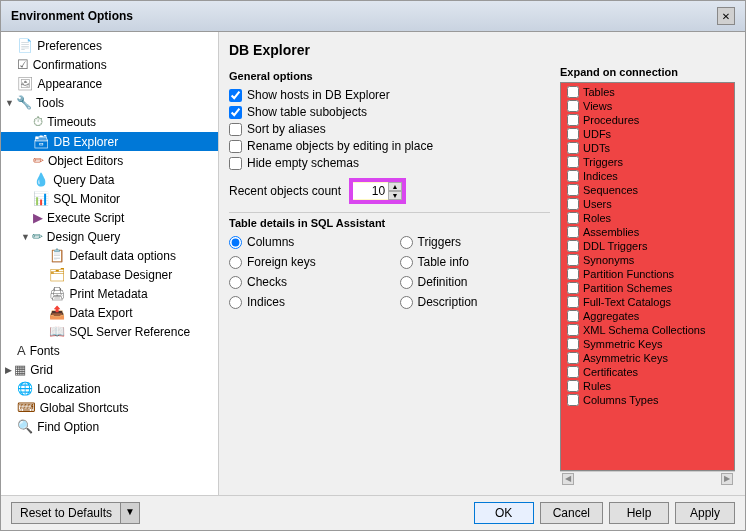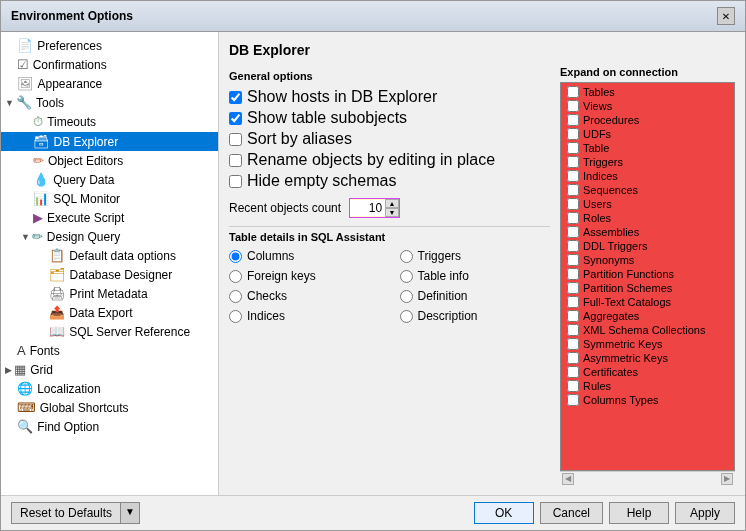--- a/index.html
+++ b/index.html
@@ -66,29 +66,29 @@
 
     .group-label {
       font-weight: bold; font-size: 11px;
       margin-bottom: 6px; margin-top: 4px;
     }
     .checkbox-row {
       display: flex; align-items: center;
       margin: 3px 0; gap: 5px;
     }
     .checkbox-row input[type=checkbox] { cursor: pointer; width: 13px; height: 13px; }
-    .checkbox-row label { font-size: 16px; cursor: pointer; }
+    .checkbox-row label { font-size: 12px; cursor: pointer; }
 
     .row-input {
       display: flex; align-items: center;
       margin: 8px 0; gap: 8px;
     }
     .row-input label { font-size: 12px; }
     .spinner-wrap {
-      display: flex; align-items: center; border: 1px solid #d946ef;
+      display: flex; align-items: center; border: 4px solid #d946ef;
       background: #fef9c3;
     }
     .spinner-input {
       width: 35px; border: none; outline: none;
       text-align: right; padding: 1px 3px; font-size: 12px;
     }
     .spinner-btns {
       display: flex; flex-direction: column;
     }
     .spinner-btn {
@@ -375,21 +375,21 @@
                 <div class="expand-item">
                   <input type="checkbox" style="">
                   <label>Procedures</label>
                 </div>
                 <div class="expand-item">
                   <input type="checkbox" style="">
                   <label>UDFs</label>
                 </div>
                 <div class="expand-item">
                   <input type="checkbox" style="">
-                  <label>Table</label>
+                  <label>UDTs</label>
                 </div>
                 <div class="expand-item">
                   <input type="checkbox" style="">
                   <label>Triggers</label>
                 </div>
                 <div class="expand-item">
                   <input type="checkbox" style="">
                   <label>Indices</label>
                 </div>
                 <div class="expand-item">

